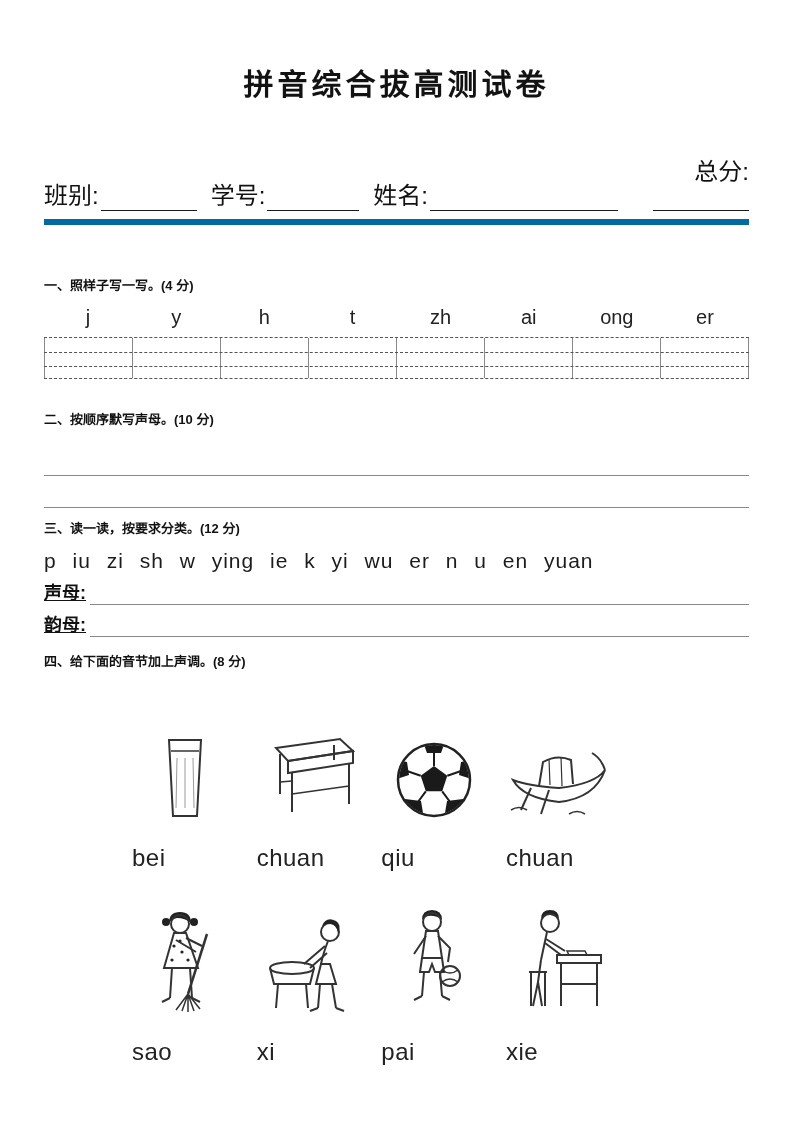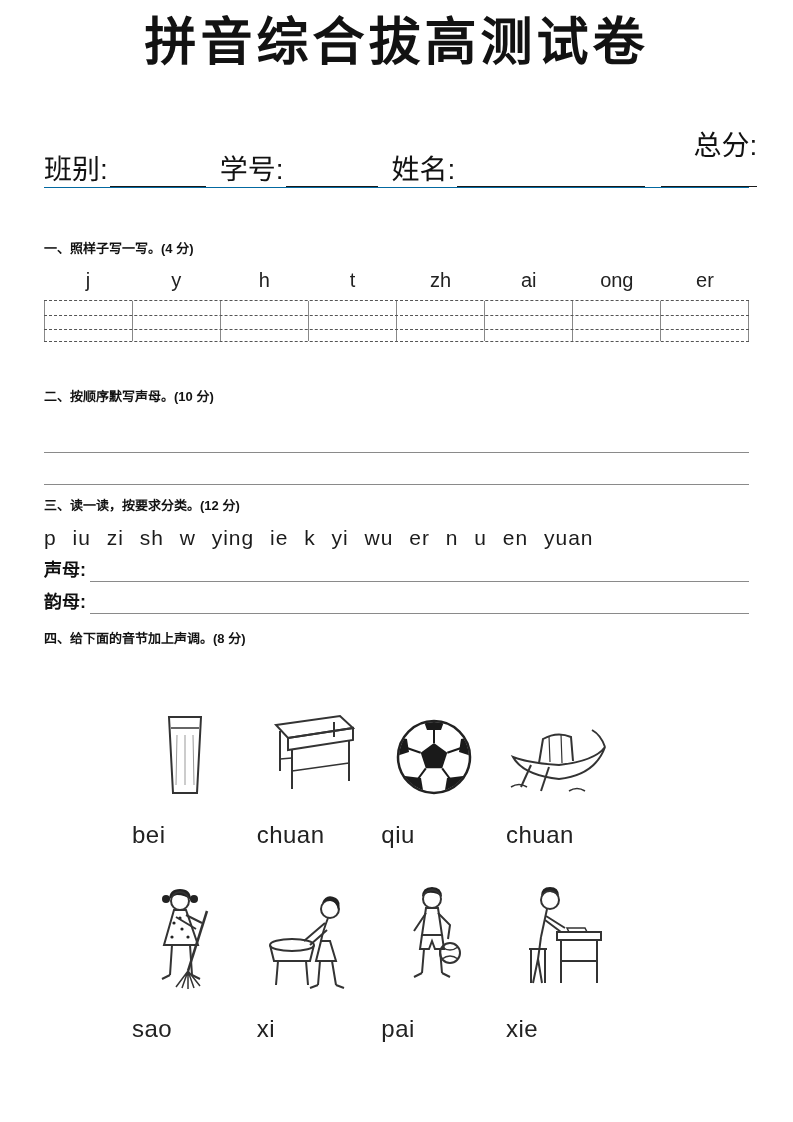--- a/index.html
+++ b/index.html
@@ -3,42 +3,42 @@
 <meta charset="utf-8">
 <style>
   * { margin:0; padding:0; box-sizing:border-box; }
   body { margin:0; background:#ececec; }
   .page {
     width:793px; height:1122px; background:#ffffff; margin:0 auto;
     outline:1px solid #ddd; overflow:hidden; position:relative;
     font-family:"Liberation Sans","DejaVu Sans",sans-serif; color:#121212;
   }
   .content { padding:0 44px; }
-  .title { font-size:52px; font-weight:800; text-align:center; letter-spacing:4px; }
-  .header-row { display:flex; align-items:flex-end; margin-top:48px; font-size:28px; border-bottom:1px solid #0369a1; }
+  .title { font-size:30px; font-weight:800; text-align:center; padding-top:60px; letter-spacing:4px; }
+  .header-row { display:flex; align-items:flex-end; margin-top:48px; font-size:24px; padding-bottom:8px; border-bottom:6px solid #0369a1; }
   .field { display:flex; align-items:flex-end; margin-right:14px; }
   .field-total { margin-left:auto; margin-right:0;flex-direction:column; }
   .field-label { white-space:nowrap; }
   .blank { display:inline-block; border-bottom:1.6px solid #1a1a1a; height:24px; margin-left:2px; }
   .b1{width:96px}.b2{width:92px}.b3{width:188px}.b4{width:96px}
   .sec-heading { font-size:13px; font-weight:bold; }
   #sec1 { margin-top:50px; }
   .letters-row { display:grid; grid-template-columns:repeat(8,1fr); margin-top:12px; font-size:20px; text-align:center; color:#222; }
   .writing-grid { margin-top:8px; height:42px; position:relative; border-top:1px dashed #555; border-bottom:1px dashed #555; }
   .wg-dash { position:absolute; left:0; right:0; height:0; border-top:1px dashed #555; }
   .wg-dash.one{top:14px}.wg-dash.two{top:28px}
   .wg-cells { display:flex; height:100%; }
   .wg-cell { flex:1; border-right:1px solid #888; }
   .wg-cell:first-child { border-left:1px solid #888; }
-  #sec2 { margin-top:44px; }
+  #sec2 { margin-top:30px; }
   .answer-line { height:32px; border-bottom:1px solid #8a8a8a; }
   .answer-line.first { margin-top:14px; height:34px; }
   #sec3 { margin-top:10px; }
   .syllables { font-size:21px; margin-top:12px; word-spacing:9px; letter-spacing:1px; color:#1c1c1c; }
-  .class-line { display:flex; align-items:flex-end; margin-top:8px; }
+  .class-line { display:flex; align-items:flex-end; margin-top:8px;text-decoration:underline; }
   .cl-label { font-size:18px; font-weight:bold; white-space:nowrap; line-height:24px; }
   .cl-fill { flex:1; border-bottom:1px solid #8a8a8a; height:22px; margin-left:4px; }
   #sec4 { margin-top:14px; }
   .pic-row { width:480px; margin:46px 0 0 88px; display:flex; justify-content:space-between; }
   .pic-row.second { margin-top:38px; }
   .pic-item { width:106px; display:flex; flex-direction:column; }
   .pic-box { height:104px; display:flex; align-items:flex-end; justify-content:center; }
   .pic-label { margin-top:24px; font-size:24px; color:#222; letter-spacing:0.5px; }
   svg { display:block; }
 </style>

